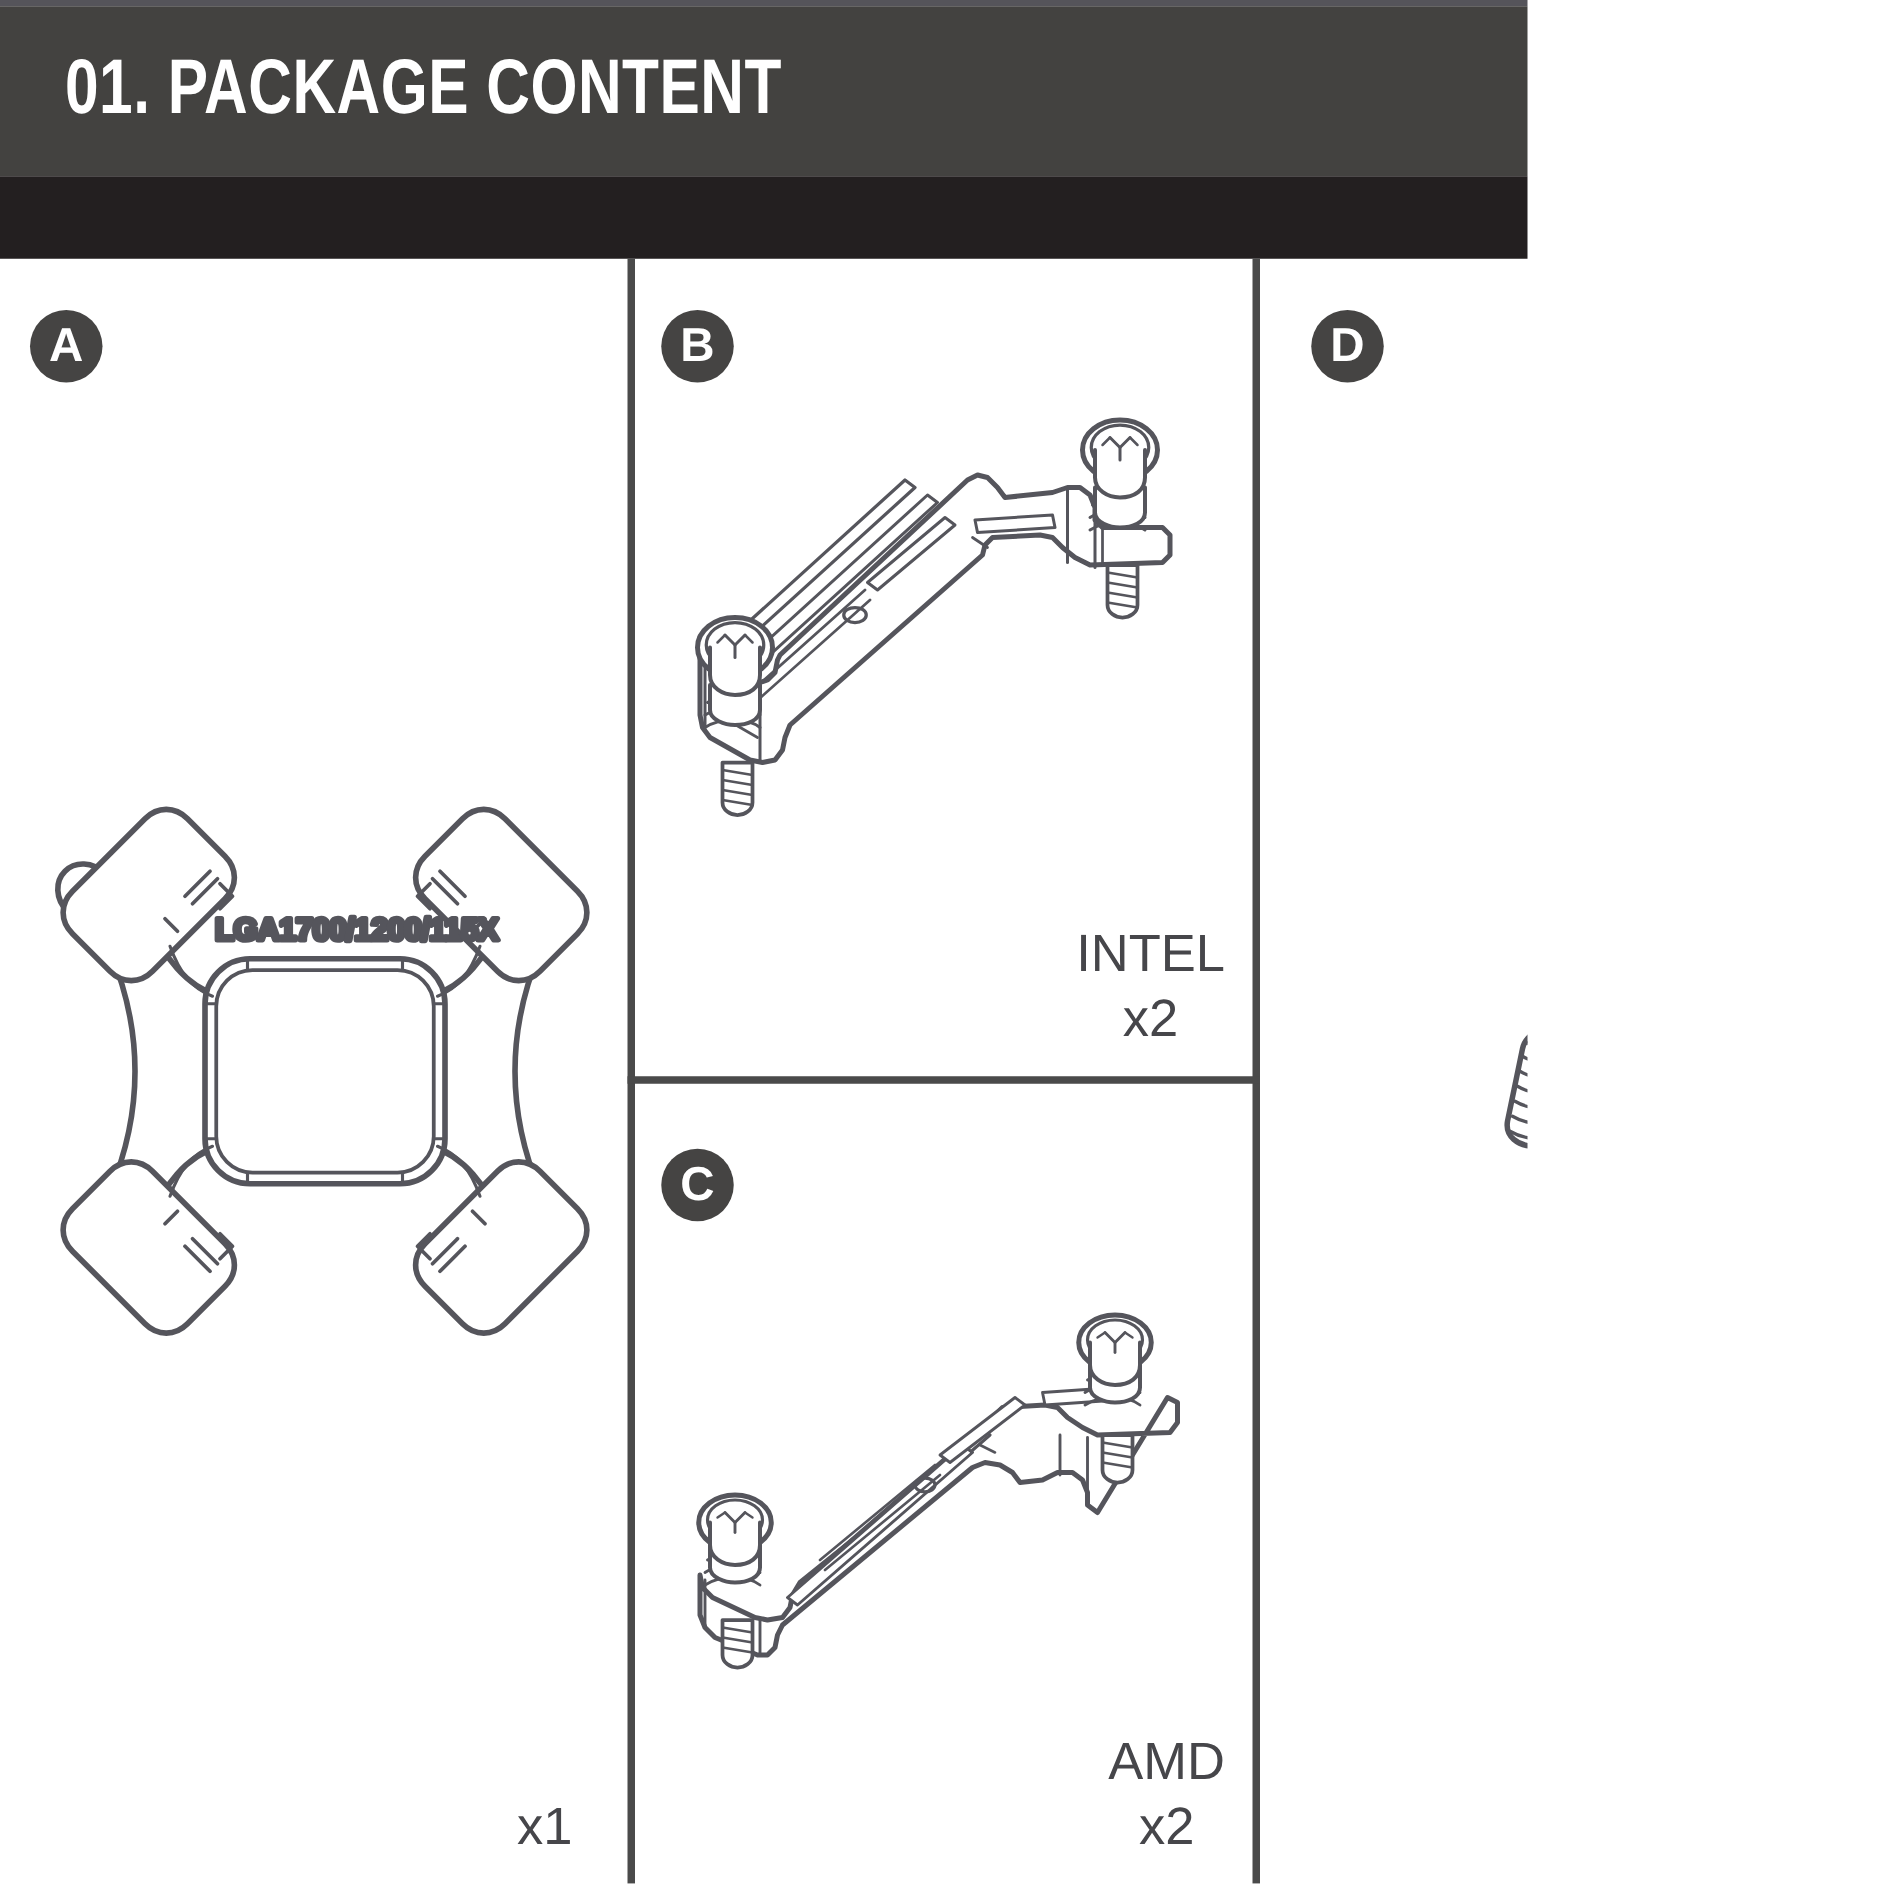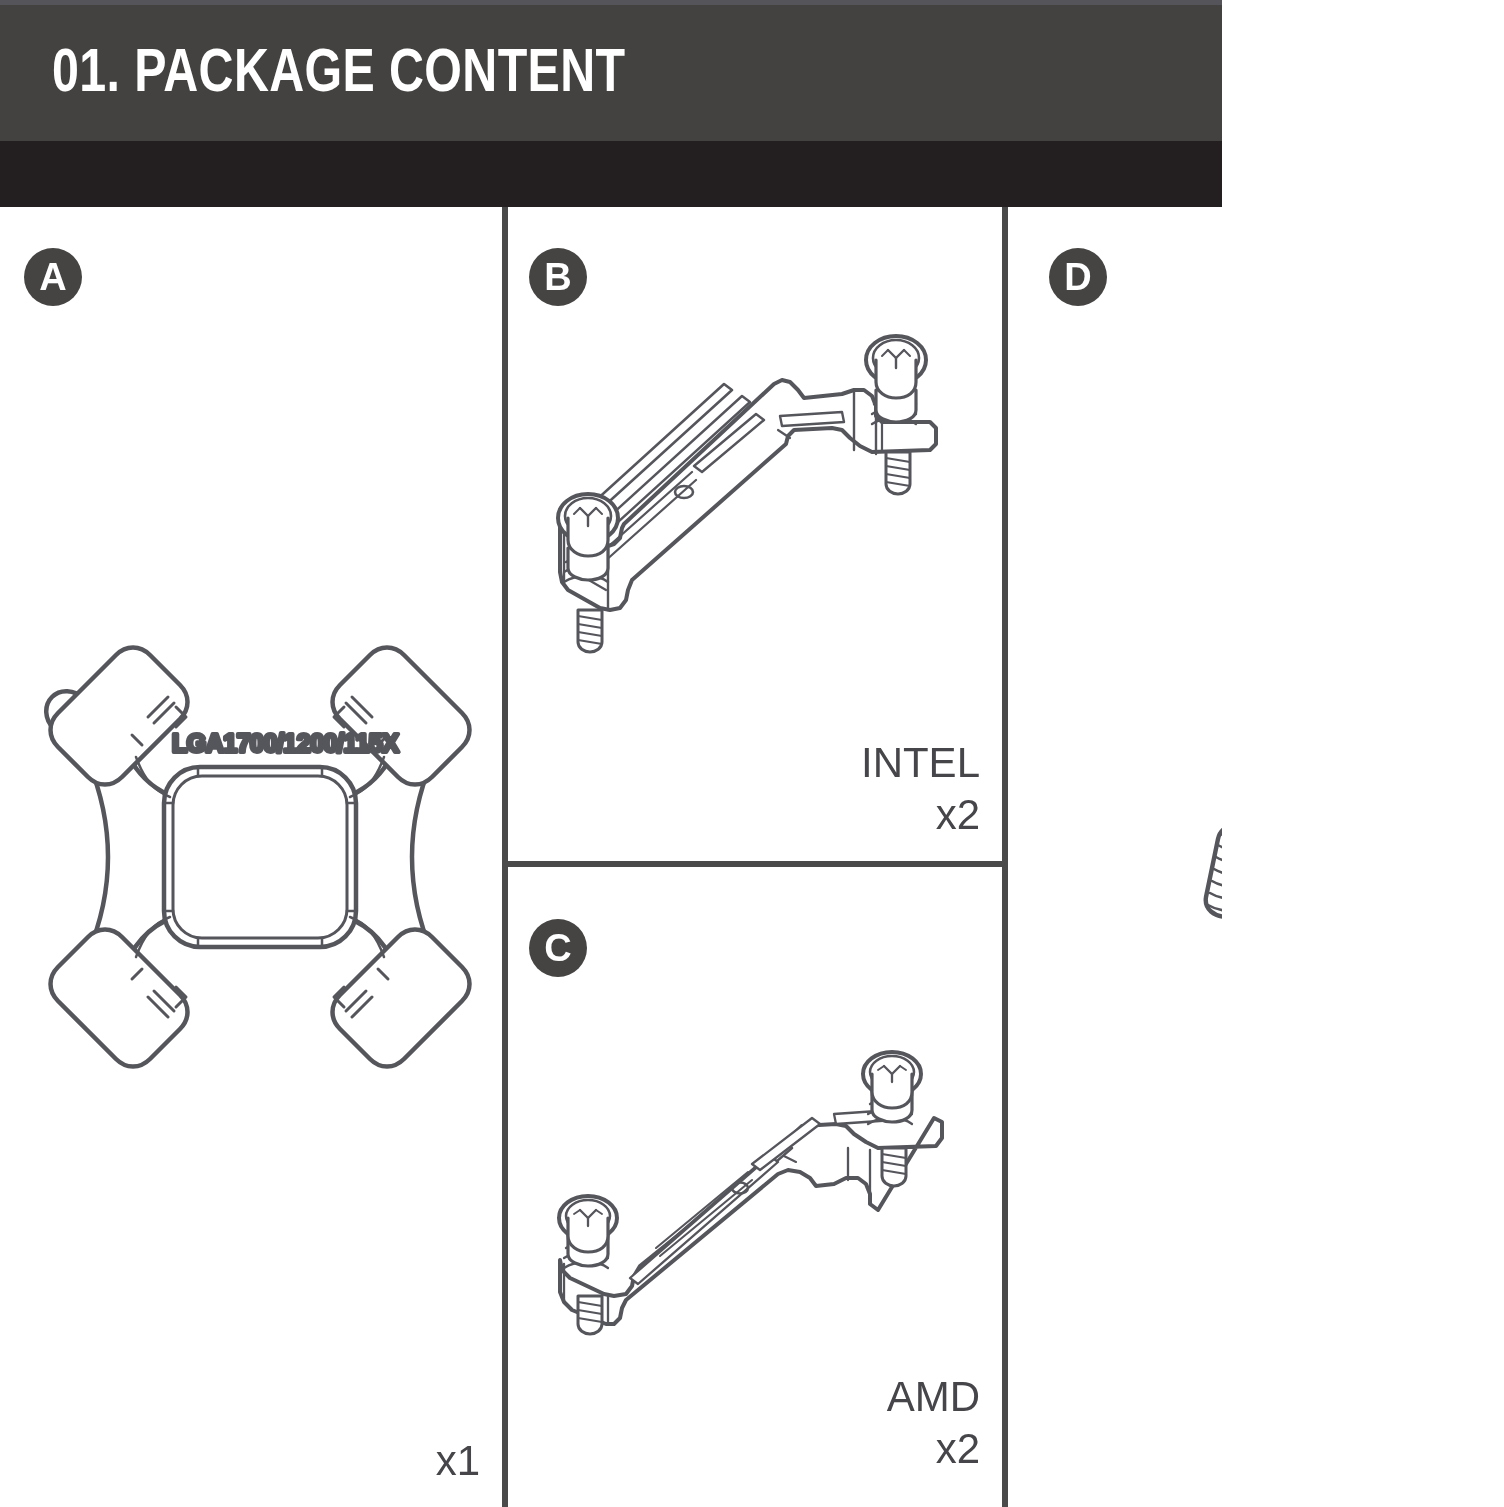--- a/index.html
+++ b/index.html
@@ -83,21 +83,21 @@
     font-size: 38px;
     font-weight: bold;
     line-height: 58px;
     text-align: center;
     font-family: "Liberation Sans", sans-serif;
   }
 
   
   .caption {
     position: absolute;
-    text-align: right;
+    text-align: center;
     color: #46464a;
     font-size: 42px;
     line-height: 52px;
     font-family: "Liberation Sans", sans-serif;
     white-space: nowrap;
   }
   .caption .cap-line { display: block; }
 
   
   .art {
@@ -213,21 +213,21 @@
 
         <path d="M 96 120 C 104 142 114 154 130 160" stroke-width="2.5"></path>
         <path d="M 344 120 C 336 142 326 154 310 160" stroke-width="2.5"></path>
         <path d="M 96 320 C 104 298 114 286 130 280" stroke-width="2.5"></path>
         <path d="M 344 320 C 336 298 326 286 310 280" stroke-width="2.5"></path>
 
         <text class="lbl-plate" x="132" y="115">LGA1700/1200/115X</text>
       </svg>
     </div>
 
-    <div class="caption" style="right:22px; bottom:20px;">
+    <div class="caption" style="right:44px; bottom:20px;">
       <span class="cap-line">x1</span>
     </div>
   </div>
 
   <div class="panel" style="left:508px; top:207px; width:494px; height:654px;">
 
     <div class="badge" style="left:21px; top:41px;">B</div>
 
     <div class="art" style="left:34px; top:125px; width:430px; height:340px;">
       <svg width="430" height="340" viewBox="0 0 430 340" fill="none" stroke="#55555c" stroke-width="3.6" stroke-linecap="round" stroke-linejoin="round">
@@ -445,21 +445,21 @@
         <path d="M 26 162 L 32 158" stroke-width="1.9"></path>
         <path d="M 54 162 L 48 158" stroke-width="1.9"></path>
         <path d="M 30 244 L 30 272 C 30 278 36 282 42 282
                  C 48 282 54 278 54 272 L 54 244 Z" stroke-width="3" fill="#ffffff"></path>
         <path d="M 30 250 L 54 254" stroke-width="2"></path>
         <path d="M 30 258 L 54 262" stroke-width="2"></path>
         <path d="M 30 266 L 54 270" stroke-width="2"></path>
       </svg>
     </div>
 
-    <div class="caption" style="right:22px; bottom:32px;">
+    <div class="caption" style="right:22px; bottom:20px;">
       <span class="cap-line">AMD</span>
       <span class="cap-line">x2</span>
     </div>
   </div>
 
   <div class="panel" style="left:1008px; top:207px; width:496px; height:1300px;">
 
     <div class="badge" style="left:41px; top:41px;">D</div>
 
     <div class="art" style="left:180px; top:570px; width:160px; height:180px;">

